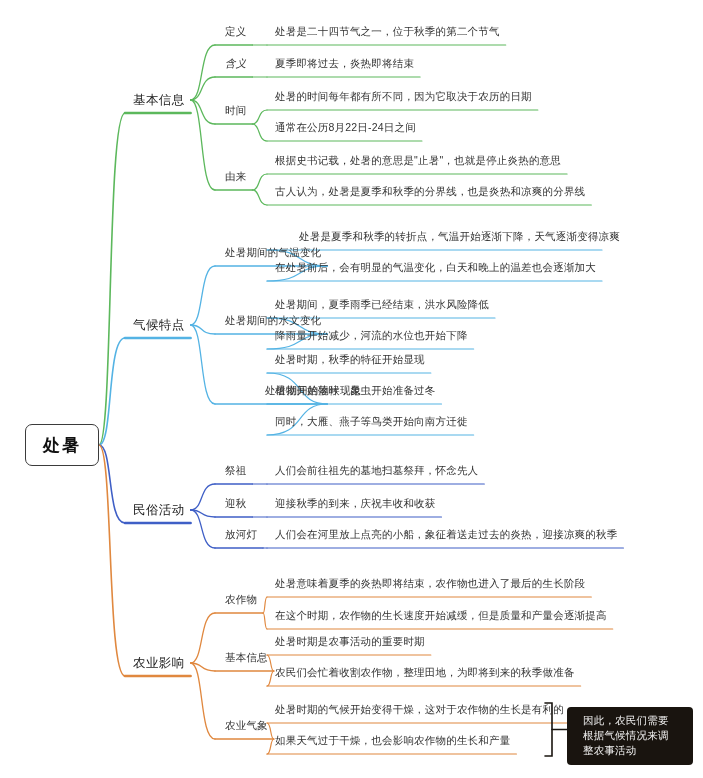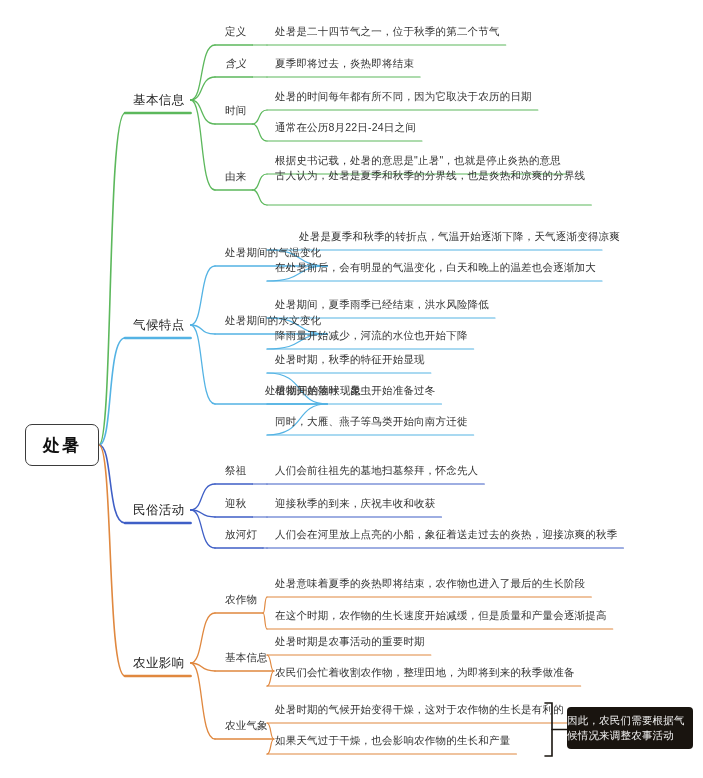--- a/index.html
+++ b/index.html
@@ -27,21 +27,21 @@
   
   .l1{font-size:12.5px;font-weight:normal;color:#1a1a1a;letter-spacing:.4px;}
   
   .l2{font-size:10.5px;color:#333;letter-spacing:.2px;}
   
   .leaf{font-size:10.5px;color:#333;letter-spacing:.2px;}
 
   
   .tooltip{
     position:absolute;background:#19140f;color:#f2f2f2;
-    border-radius:4px;padding:6px 0;
+    border-radius:4px;padding:6px 16px;
     font-size:10.5px;line-height:1.45;
     width:126px;box-sizing:border-box;
     letter-spacing:.2px;
   }
 </style>
 </head>
 <body>
 
 <div id="canvas">
   <svg id="wires" viewBox="0 0 703 778">
@@ -133,21 +133,21 @@
       <div class="node l1" style="left: 133px; top: 92px;">基本信息</div>
       <div class="node l2" style="left: 225px; top: 25px;">定义</div>
       <div class="node leaf" style="left: 275px; top: 25px;">处暑是二十四节气之一，位于秋季的第二个节气</div>
       <div class="node l2" style="left: 225px; top: 57px; font-style: italic;">含义</div>
       <div class="node leaf" style="left: 275px; top: 57px;">夏季即将过去，炎热即将结束</div>
       <div class="node l2" style="left: 225px; top: 104px;">时间</div>
       <div class="node leaf" style="left: 275px; top: 90px;">处暑的时间每年都有所不同，因为它取决于农历的日期</div>
       <div class="node leaf" style="left: 275px; top: 121px;">通常在公历8月22日-24日之间</div>
       <div class="node l2" style="left: 225px; top: 170px;">由来</div>
       <div class="node leaf" style="left: 275px; top: 154px;">根据史书记载，处暑的意思是"止暑"，也就是停止炎热的意思</div>
-      <div class="node leaf" style="left: 275px; top: 169px;">古人认为，处暑是夏季和秋季的分界线，也是炎热和凉爽的分界线</div>
+      <div class="node leaf" style="left: 275px; top: 185px;">古人认为，处暑是夏季和秋季的分界线，也是炎热和凉爽的分界线</div>
       <div class="node l1" style="left: 133px; top: 317px;">气候特点</div>
       <div class="node l2" style="left: 225px; top: 246px;">处暑期间的气温变化</div>
       <div class="node leaf" style="left: 275px; top: 230px; margin-left: 24px;">处暑是夏季和秋季的转折点，气温开始逐渐下降，天气逐渐变得凉爽</div>
       <div class="node leaf" style="left: 275px; top: 261px;">在处暑前后，会有明显的气温变化，白天和晚上的温差也会逐渐加大</div>
       <div class="node l2" style="left: 225px; top: 314px;">处暑期间的水文变化</div>
       <div class="node leaf" style="left: 275px; top: 298px;">处暑期间，夏季雨季已经结束，洪水风险降低</div>
       <div class="node leaf" style="left: 275px; top: 329px;">降雨量开始减少，河流的水位也开始下降</div>
       <div class="node l2" style="left: 225px; top: 384px; margin-left: 40px;">处暑期间的物候现象</div>
       <div class="node leaf" style="left: 275px; top: 353px;">处暑时期，秋季的特征开始显现</div>
       <div class="node leaf" style="left: 275px; top: 384px;">植物开始落叶，昆虫开始准备过冬</div>

